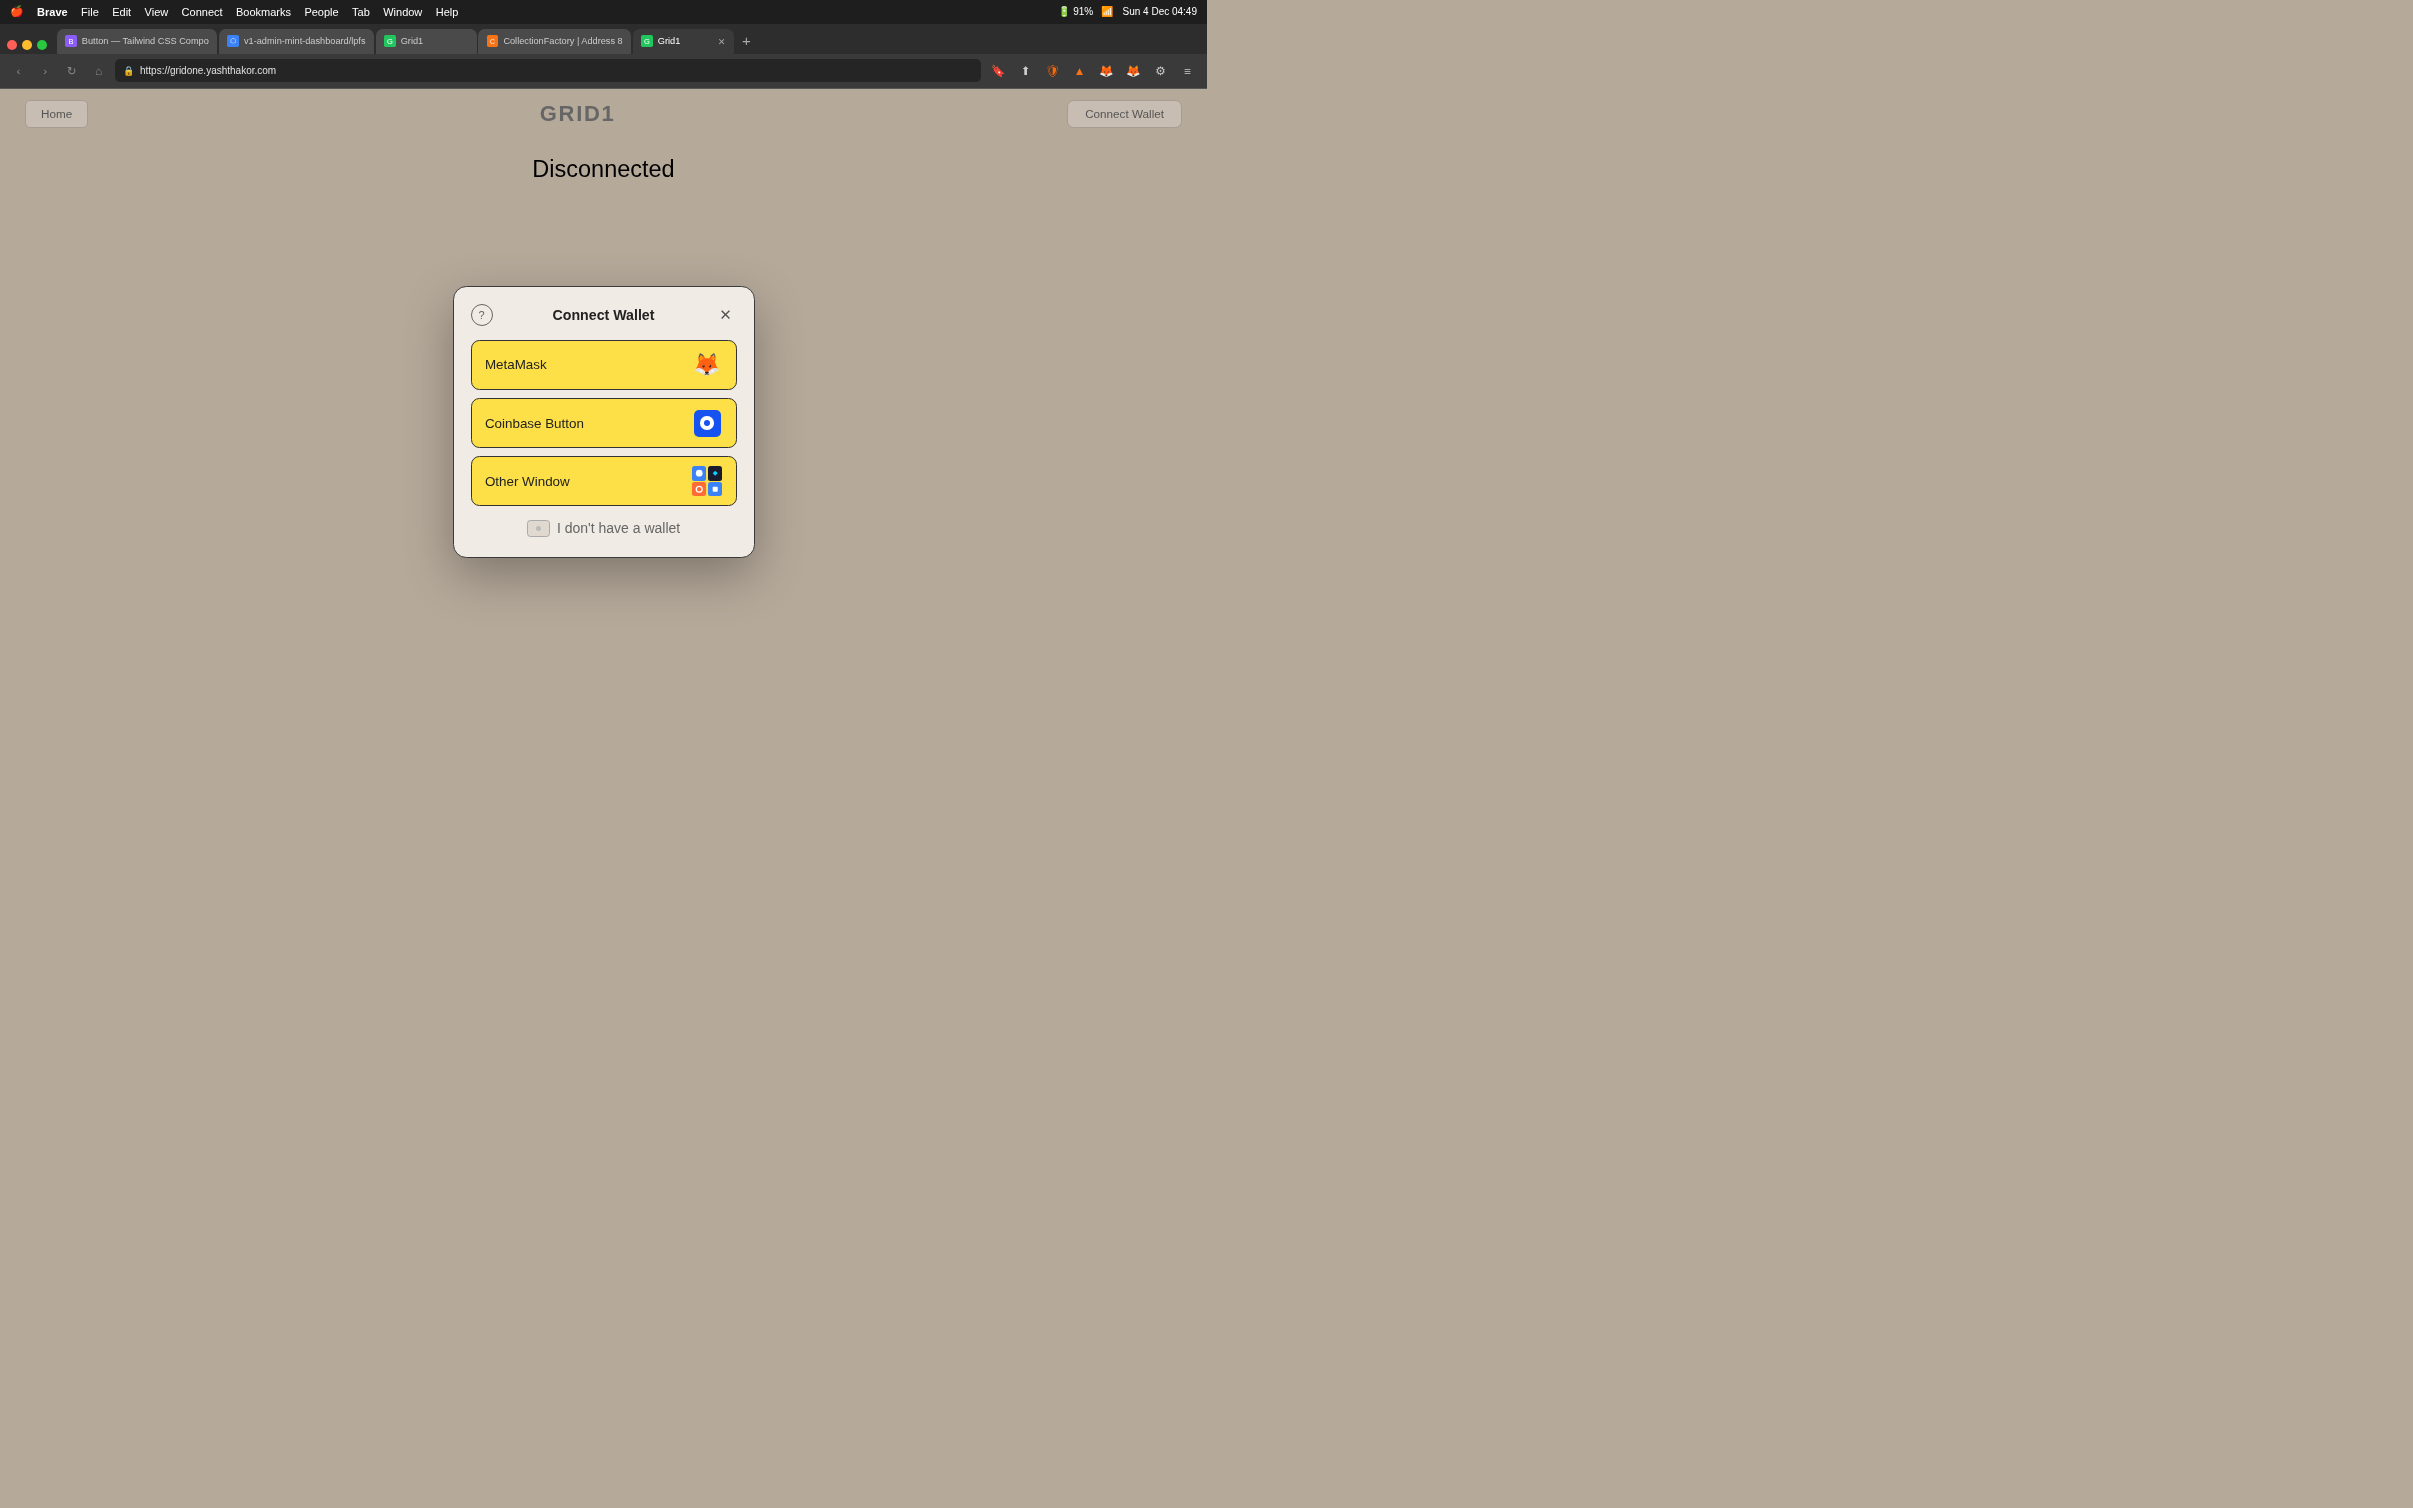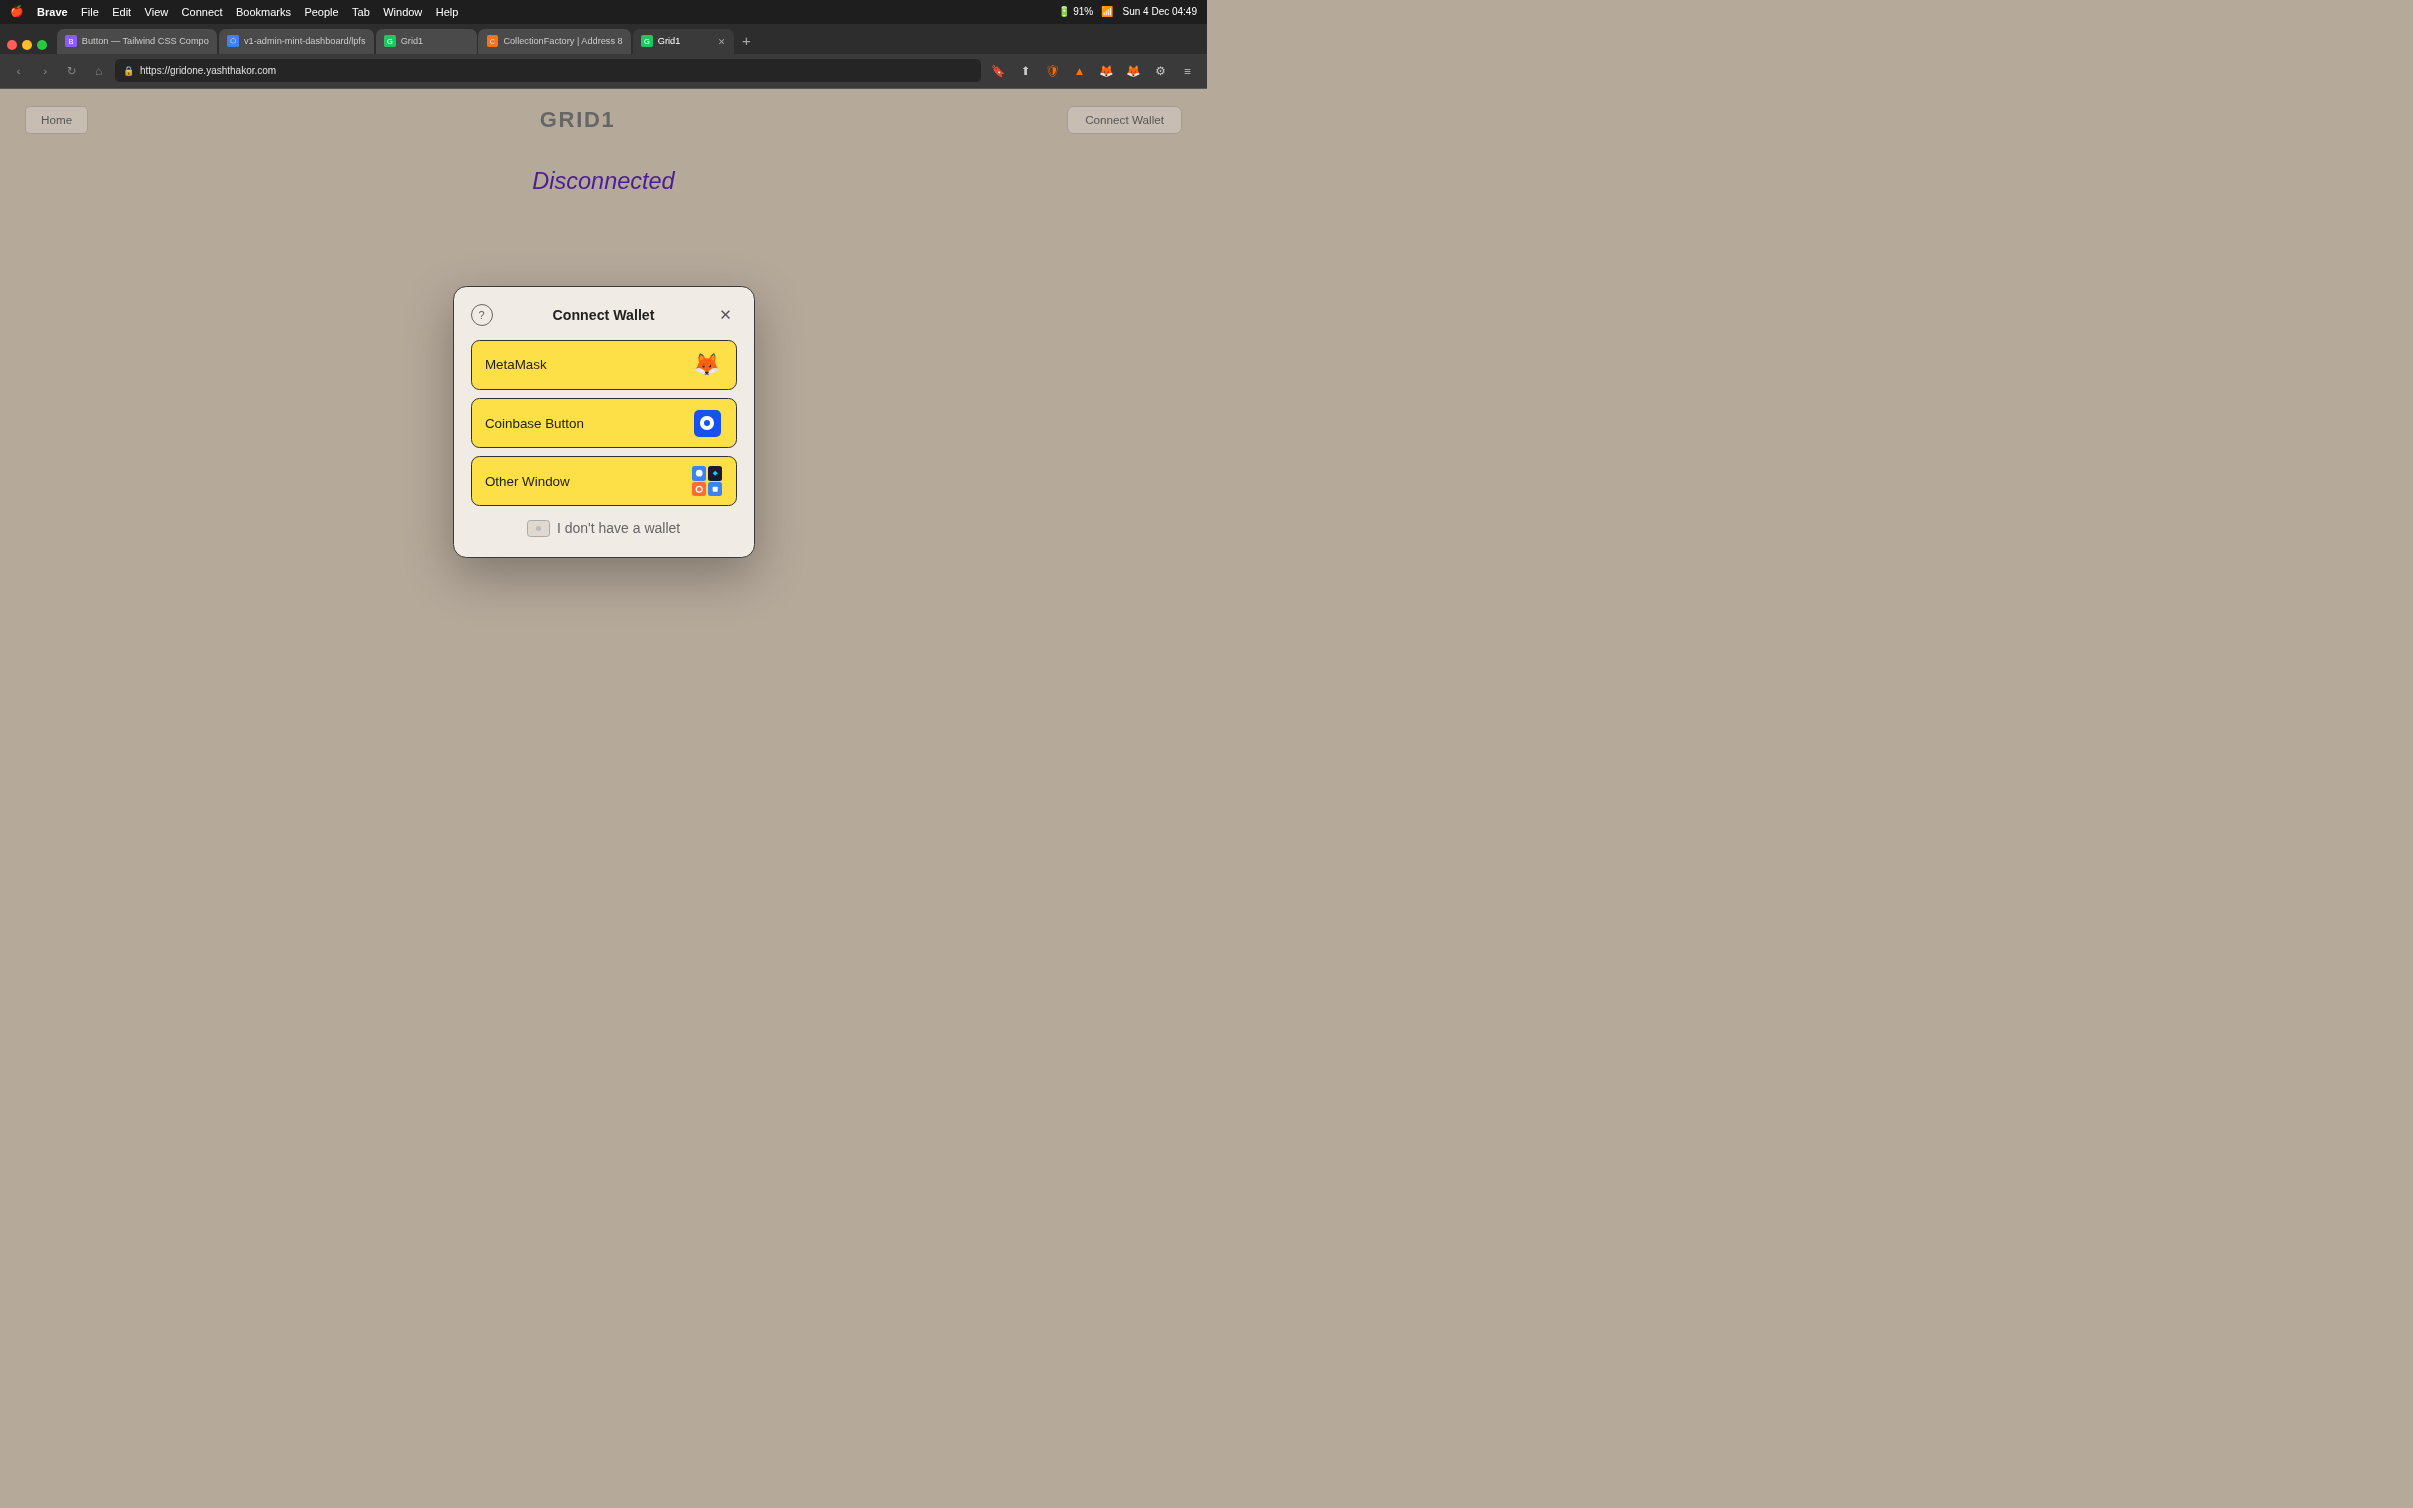--- a/index.html
+++ b/index.html
@@ -159,21 +159,21 @@
       position: relative;
       display: flex;
       flex-direction: column;
     }
 
     
     .app-header {
       display: flex;
       align-items: center;
       justify-content: space-between;
-      padding: 17px 25px;
+      padding: 11px 25px;
     }
 
     .home-btn {
       padding: 6.7px 15px;
       background: #c8bdb2;
       border: 0.8px solid #a89c92;
       border-radius: 5px;
       font-size: 11.7px;
       color: #555;
       cursor: pointer;
@@ -193,23 +193,22 @@
       border-radius: 6.7px;
       font-size: 11.7px;
       color: #555;
       cursor: pointer;
     }
 
     
     .status-text {
       text-align: center;
       font-size: 23.5px;
-      color: #4c1d95;
+      color: #000000;
       margin-top: 17px;
-      font-style: italic;
     }
 
     
     .modal-overlay {
       position: absolute;
       top: 0;
       left: 0;
       width: 100%;
       height: 100%;
       display: flex;

